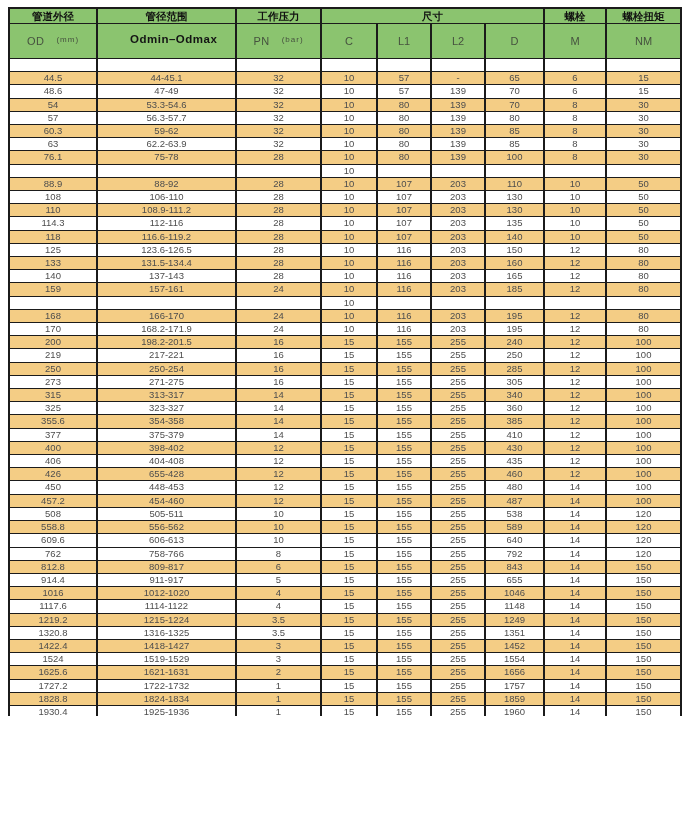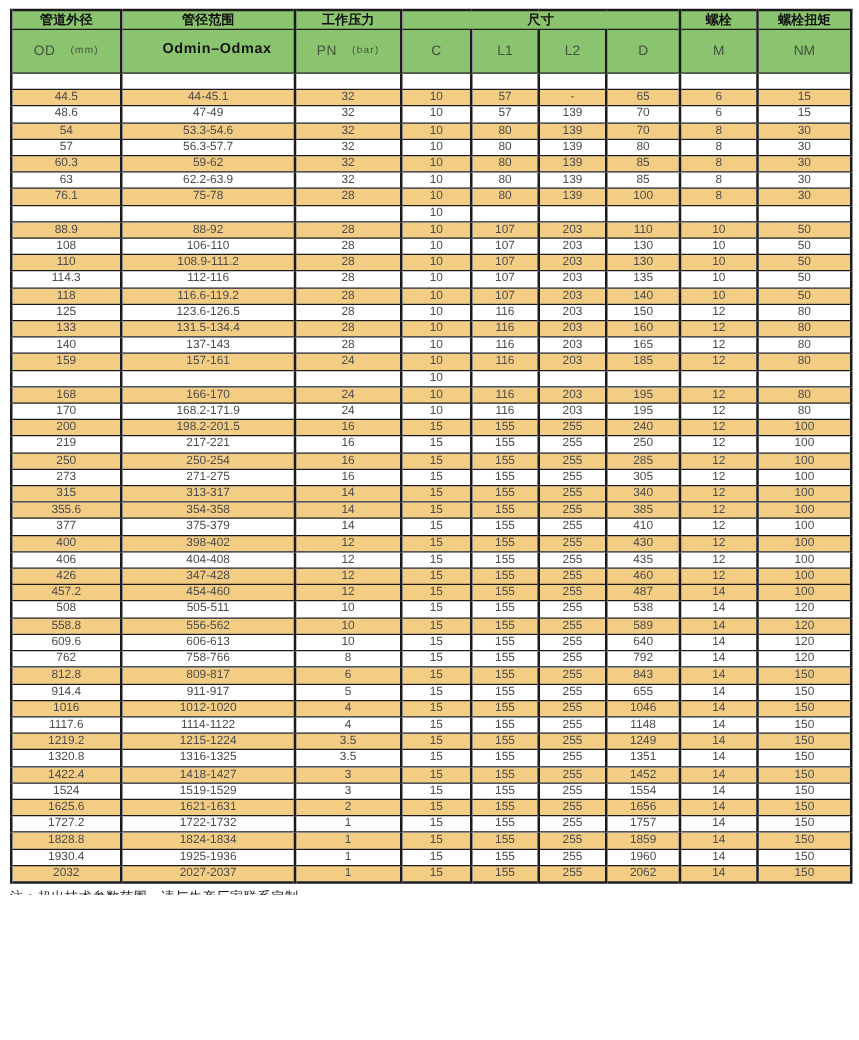--- a/index.html
+++ b/index.html
@@ -409,20 +409,31 @@
           <td>315</td>
           <td>313-317</td>
           <td>14</td>
           <td>15</td>
           <td>155</td>
           <td>255</td>
           <td>340</td>
           <td>12</td>
           <td>100</td>
         </tr>
+        <tr>
+          <td>325</td>
+          <td>323-327</td>
+          <td>14</td>
+          <td>15</td>
+          <td>155</td>
+          <td>255</td>
+          <td>360</td>
+          <td>12</td>
+          <td>100</td>
+        </tr>
         <tr class="hl">
           <td>355.6</td>
           <td>354-358</td>
           <td>14</td>
           <td>15</td>
           <td>155</td>
           <td>255</td>
           <td>385</td>
           <td>12</td>
           <td>100</td>
@@ -455,27 +466,38 @@
           <td>12</td>
           <td>15</td>
           <td>155</td>
           <td>255</td>
           <td>435</td>
           <td>12</td>
           <td>100</td>
         </tr>
         <tr class="hl">
           <td>426</td>
-          <td>347-428</td>
+          <td>655-428</td>
           <td>12</td>
           <td>15</td>
           <td>155</td>
           <td>255</td>
           <td>460</td>
           <td>12</td>
+          <td>100</td>
+        </tr>
+        <tr>
+          <td>450</td>
+          <td>448-453</td>
+          <td>12</td>
+          <td>15</td>
+          <td>155</td>
+          <td>255</td>
+          <td>480</td>
+          <td>14</td>
           <td>100</td>
         </tr>
         <tr class="hl">
           <td>457.2</td>
           <td>454-460</td>
           <td>12</td>
           <td>15</td>
           <td>155</td>
           <td>255</td>
           <td>487</td>

